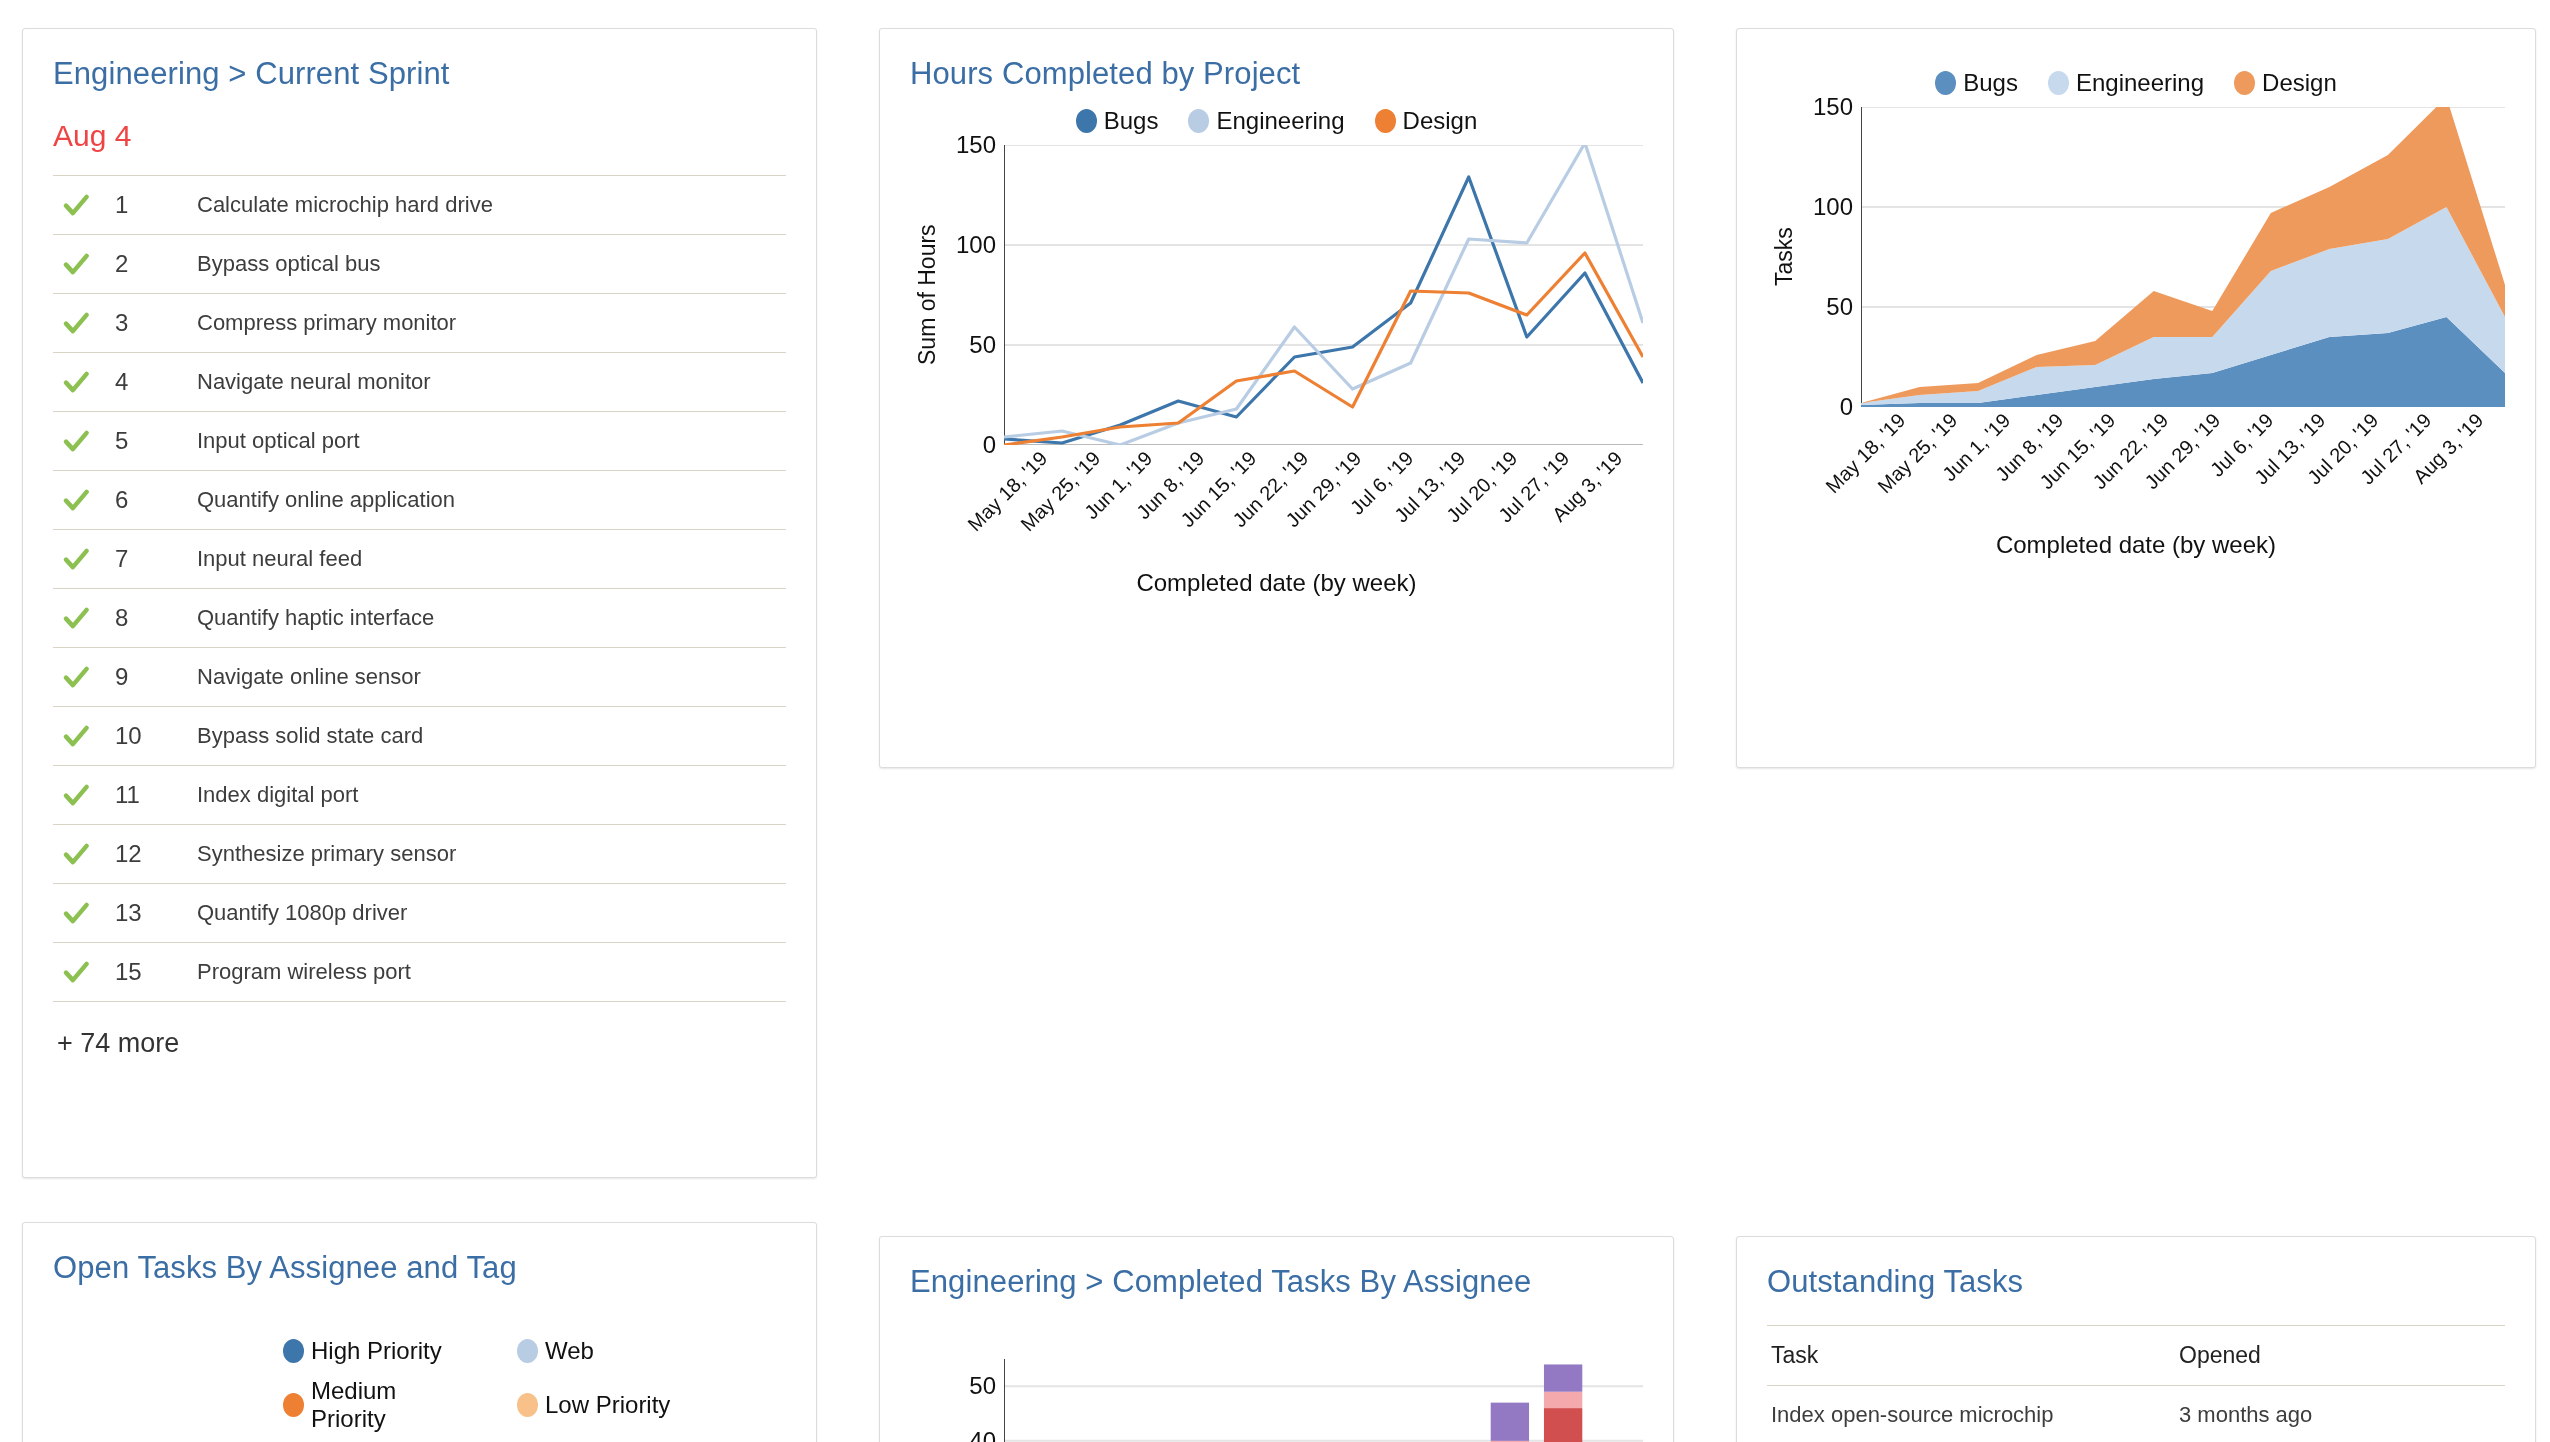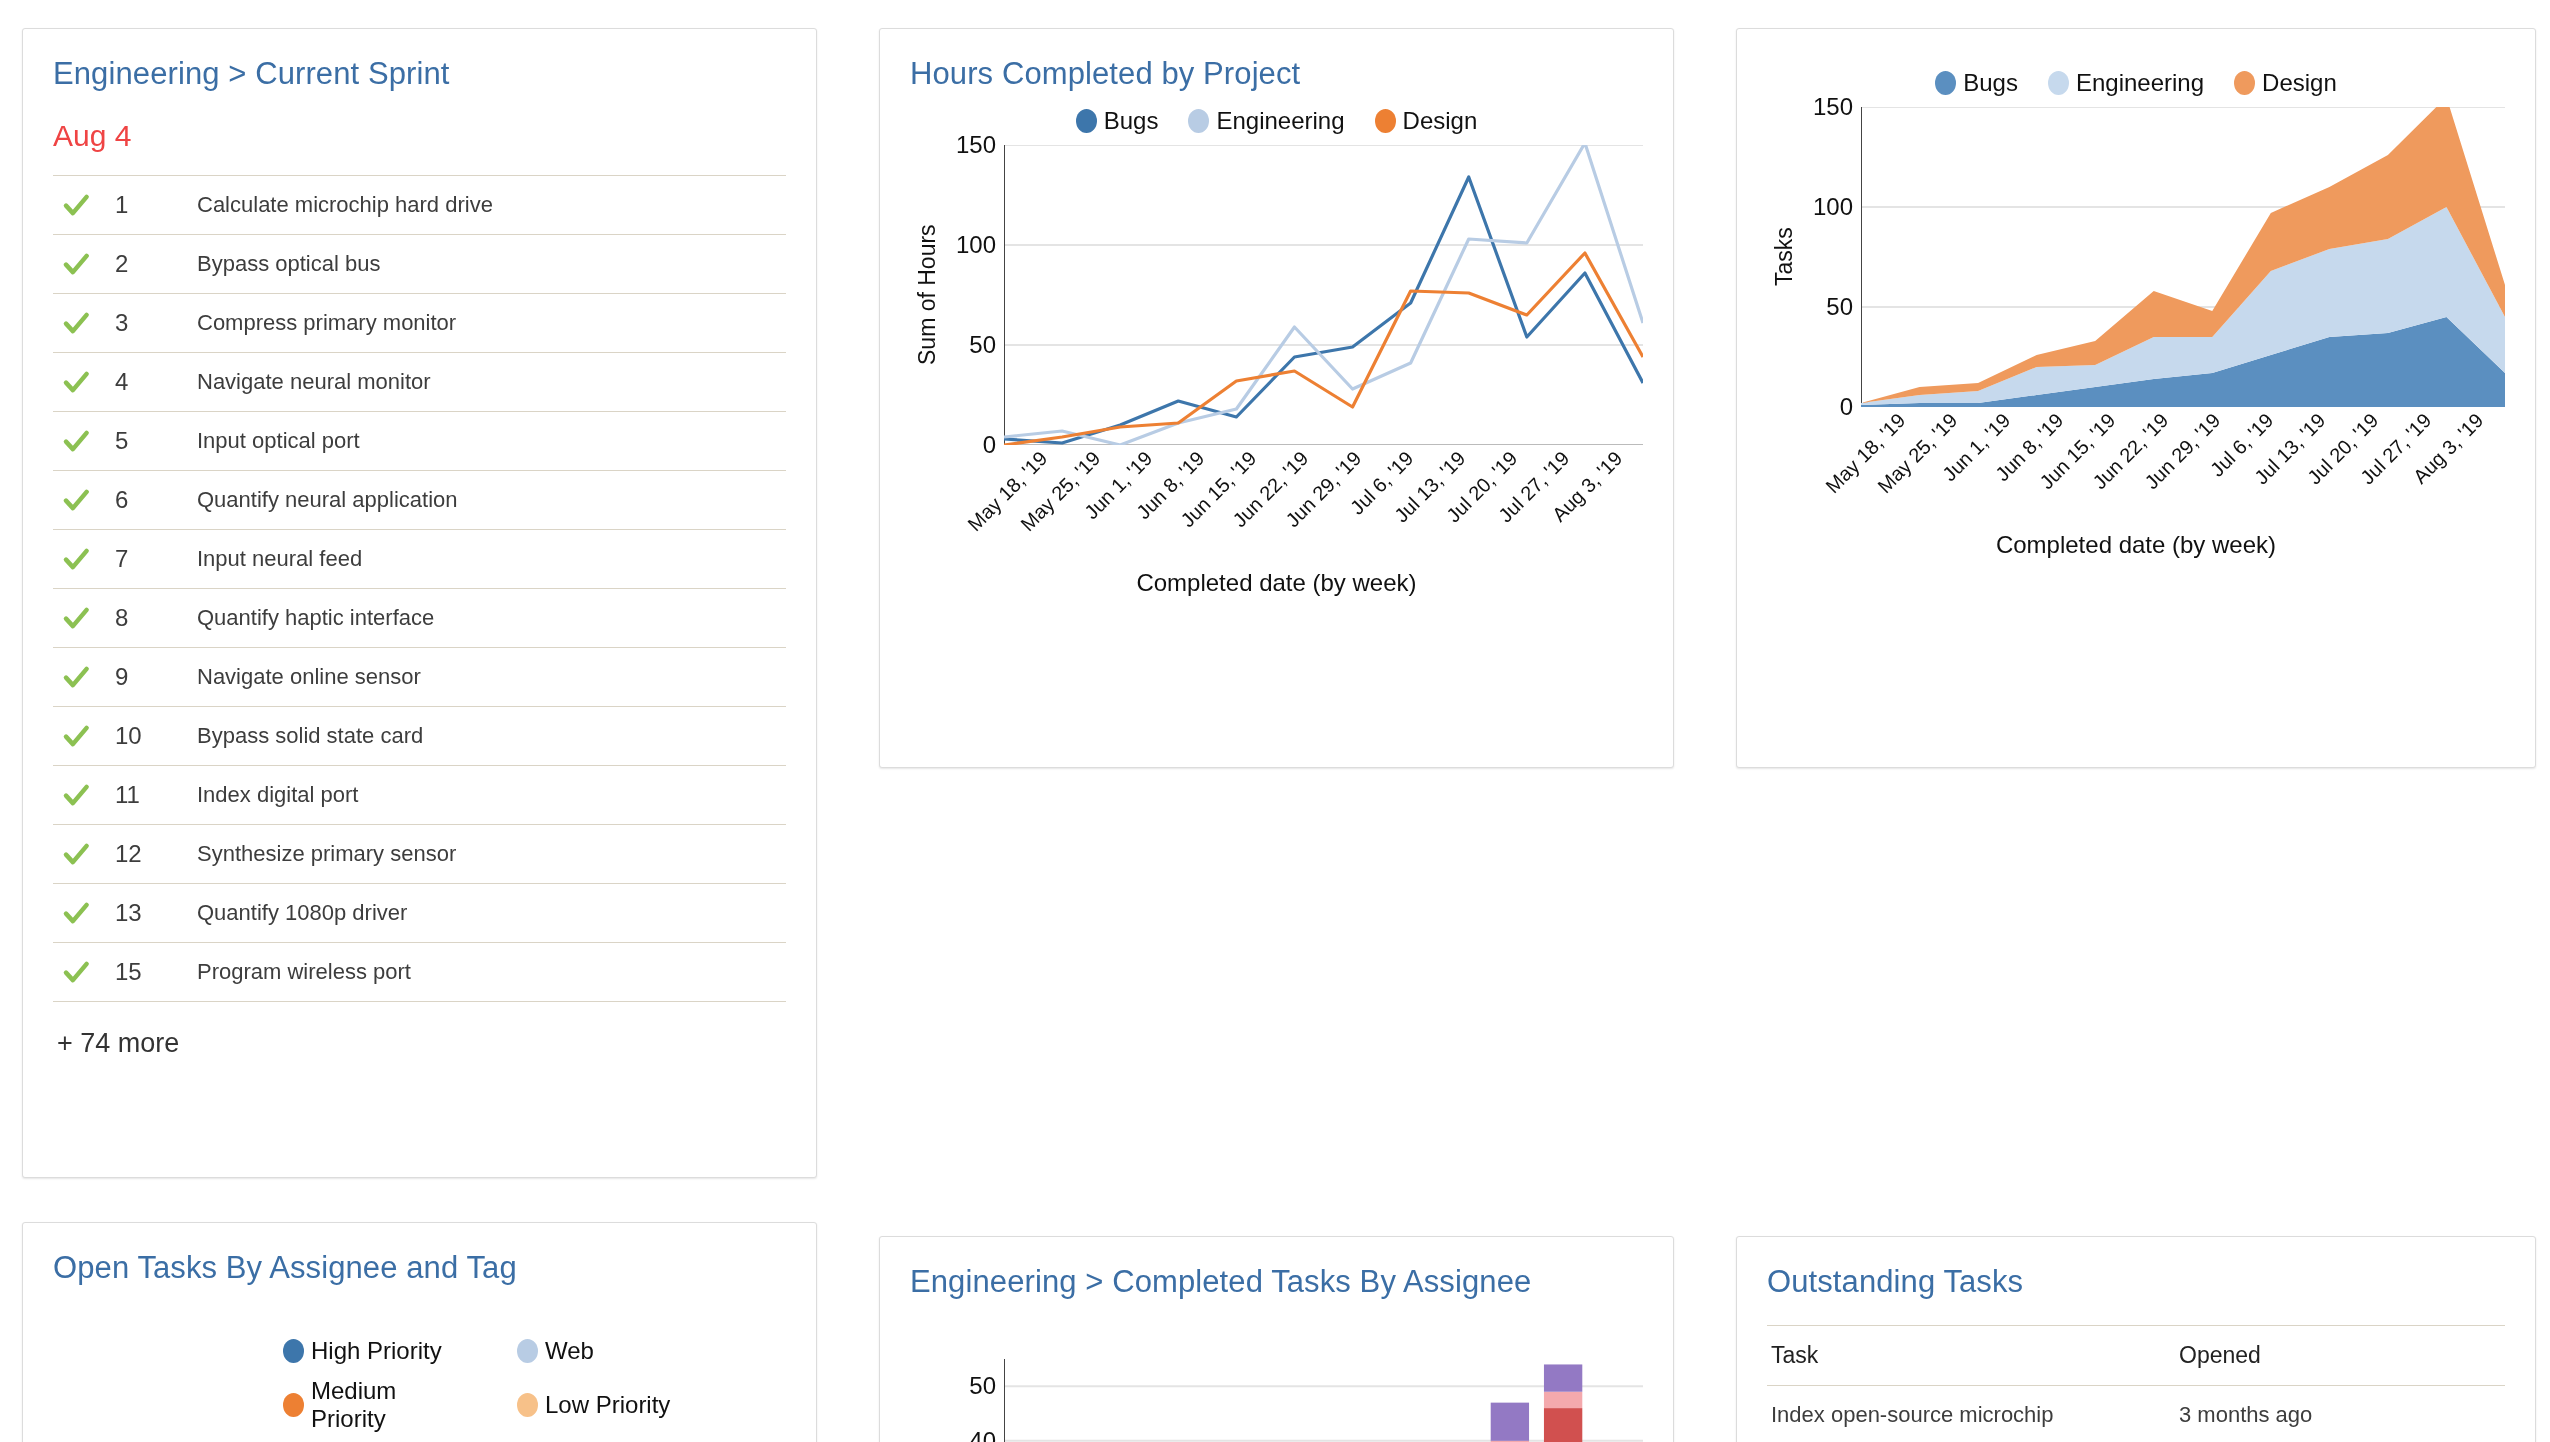--- a/index.html
+++ b/index.html
@@ -169,21 +169,21 @@
           <span class="task-num">5</span>
           <span class="task-label">Input optical port</span>
         </div>
         <div class="task-row">
           <span class="task-check">
             <svg width="30" height="30" viewBox="0 0 24 24">
               <path d="M4 12.5 L9.5 18.5 L20.5 5.5" fill="none" stroke="#8cc152" stroke-width="3.6" stroke-linecap="round" stroke-linejoin="round"></path>
             </svg>
           </span>
           <span class="task-num">6</span>
-          <span class="task-label">Quantify neural application</span>
+          <span class="task-label">Quantify online application</span>
         </div>
         <div class="task-row">
           <span class="task-check">
             <svg width="30" height="30" viewBox="0 0 24 24">
               <path d="M4 12.5 L9.5 18.5 L20.5 5.5" fill="none" stroke="#8cc152" stroke-width="3.6" stroke-linecap="round" stroke-linejoin="round"></path>
             </svg>
           </span>
           <span class="task-num">7</span>
           <span class="task-label">Input neural feed</span>
         </div>

